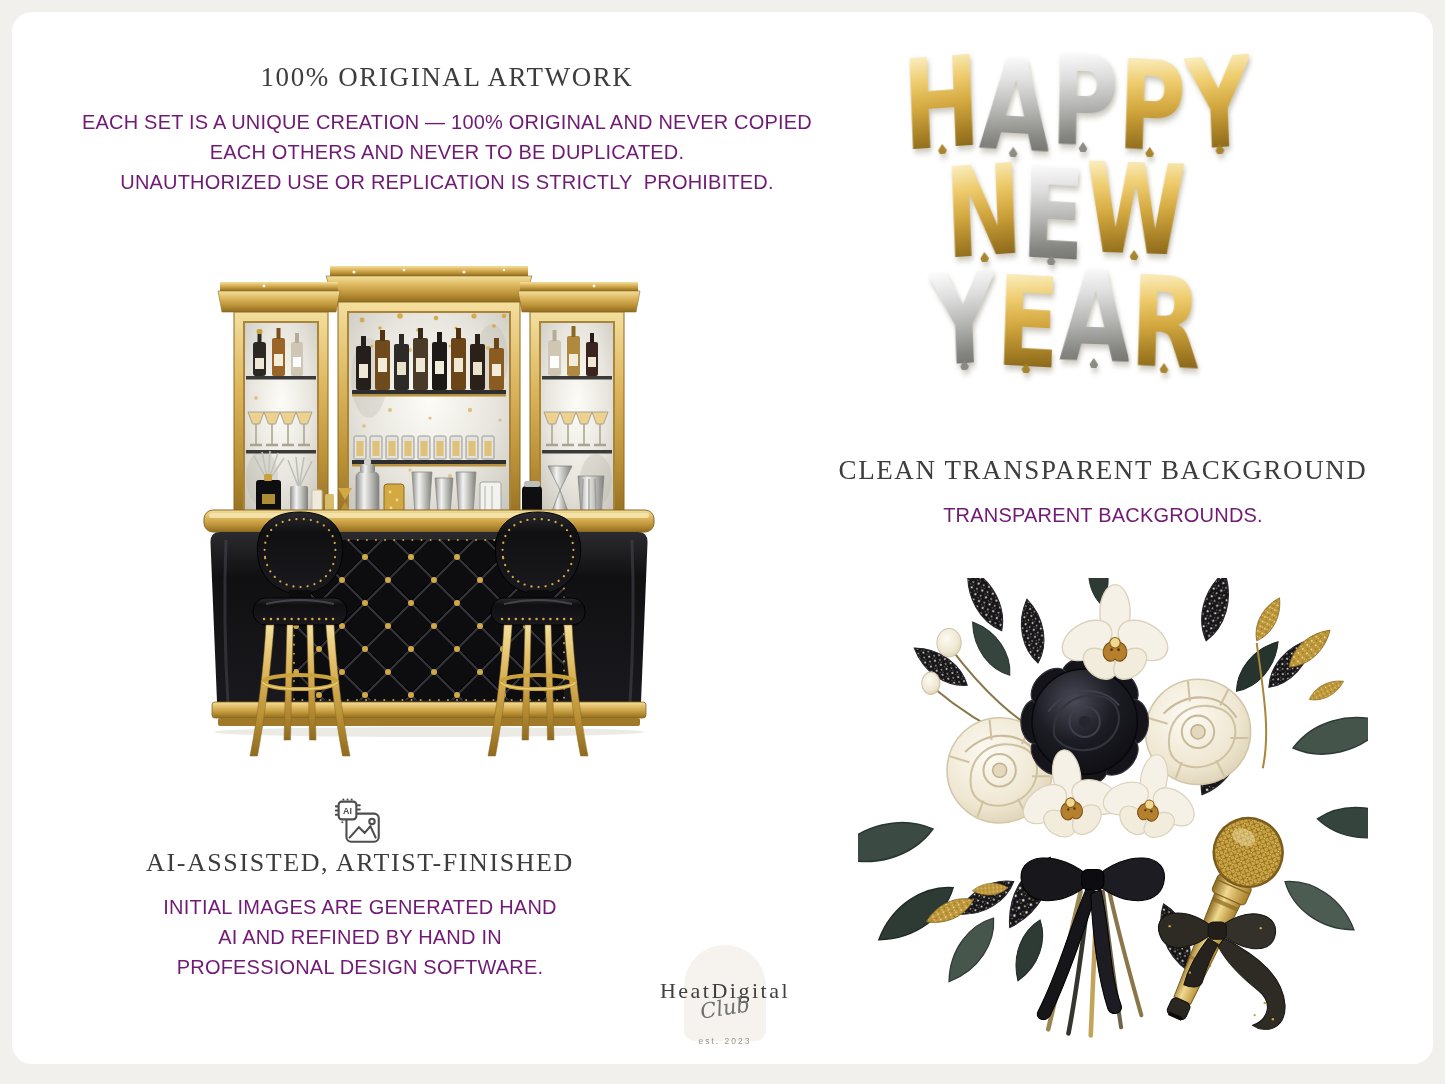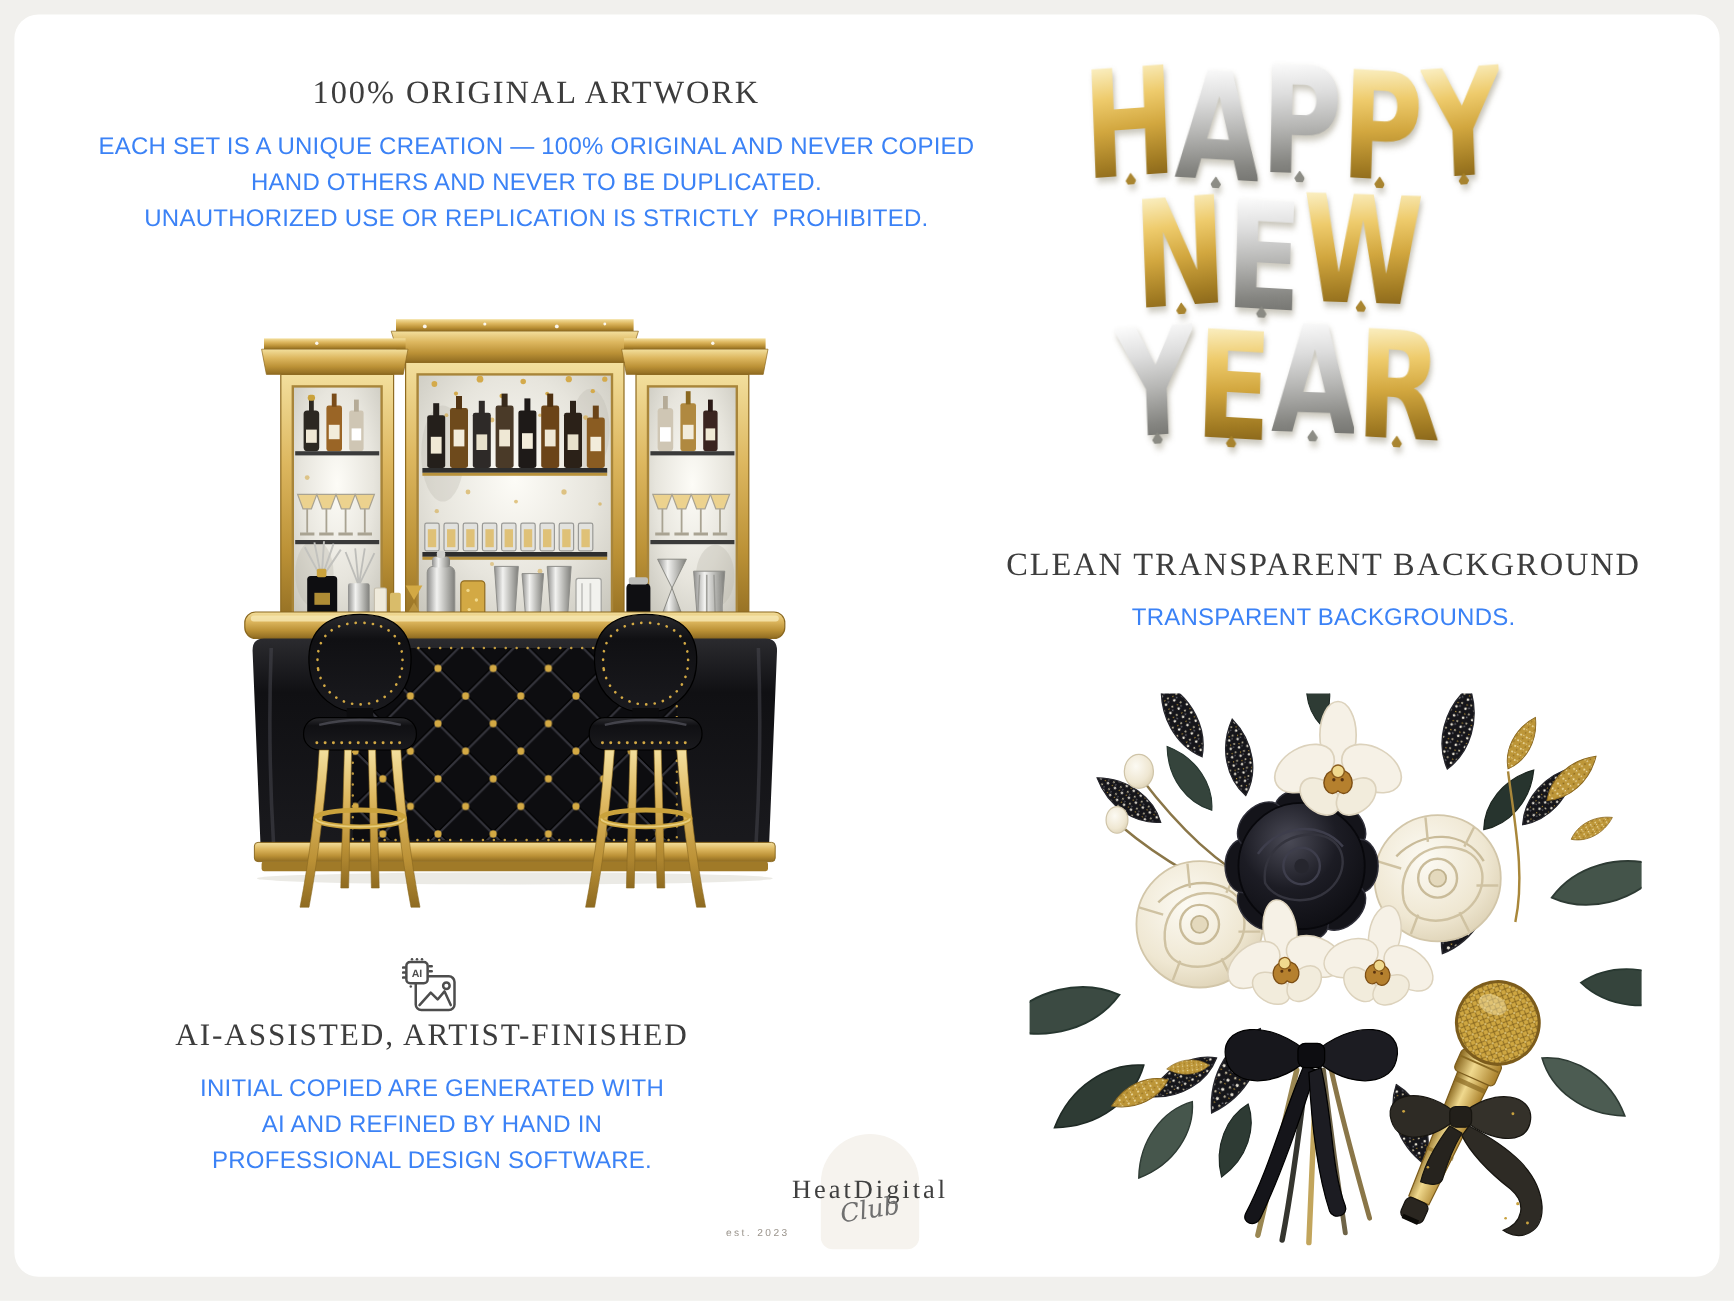--- a/index.html
+++ b/index.html
@@ -13,21 +13,21 @@
     position:absolute;left:12px;top:12px;width:1421px;height:1052px;
     background:#ffffff;border-radius:20px;
   }
   .sec{position:absolute;text-align:center;}
   .sec h2{
     margin:0;font-family:"Liberation Serif", serif;font-weight:normal;
     font-size:27px;letter-spacing:1.6px;color:#3d3d3d;
   }
   .sec .body{margin-top:14px;}
   .sec .line{
-    font-size:20px;line-height:30px;color:#3b82f6;
+    font-size:20px;line-height:30px;color:#701a75;
     letter-spacing:.2px;white-space:pre-wrap;
   }
   .sec-original{left:35px;top:50px;width:800px;}
   .sec-clean{left:781px;top:443px;width:620px;}
   .sec-ai{left:48px;top:786px;width:600px;}
   .sec-ai h2{font-size:26px;}
   .ai-icon{width:50px;height:50px;margin:0 auto;}
 
   .bar-illo{position:absolute;left:191px;top:246px;width:452px;height:514px;}
   .bouquet-illo{position:absolute;left:846px;top:566px;width:510px;height:506px;}
@@ -70,34 +70,34 @@
     position:absolute;left:0;top:36px;width:100%;text-align:center;
     font-family:"Liberation Serif", serif;font-size:22px;color:#404040;
     letter-spacing:2.5px;
   }
   .logo .logo-script{
     position:absolute;left:0;top:54px;width:100%;text-align:center;
     font-family:"DejaVu Serif", serif;font-style:italic;font-size:21px;
     color:#6f6f6f;transform:rotate(-9deg);
   }
   .logo .logo-est{
-    position:absolute;left:0;top:80px;width:100%;text-align:left;
+    position:absolute;left:0;top:94px;width:100%;text-align:center;
     font-size:8.5px;letter-spacing:2px;color:#9a948c;
   }
 </style>
 </head>
 <body>
 
 <div class="card">
 
   <section class="sec sec-original">
     <h2>100% ORIGINAL ARTWORK</h2>
     <div class="body">
       <div class="line">EACH SET IS A UNIQUE CREATION — 100% ORIGINAL AND NEVER COPIED</div>
-      <div class="line">HAND OTHERS AND NEVER TO BE DUPLICATED.</div>
+      <div class="line">EACH OTHERS AND NEVER TO BE DUPLICATED.</div>
       <div class="line">UNAUTHORIZED USE OR REPLICATION IS STRICTLY  PROHIBITED.</div>
     </div>
   </section>
 
   <div class="bar-illo">
     <svg viewBox="0 0 450 514">
       <defs>
         <linearGradient id="bgold" x1="0" y1="0" x2="0" y2="1">
           <stop offset="0" stop-color="#f3df9d"></stop>
             <stop offset=".35" stop-color="#ddb75f"></stop>
@@ -341,21 +341,21 @@
         </g>
         <circle cx="8" cy="1.4" r="1" fill="#4d4d4d"></circle>
           <circle cx="12" cy="1.4" r="1" fill="#4d4d4d"></circle>
           <circle cx="16" cy="1.4" r="1" fill="#4d4d4d"></circle>
         <circle cx="7" cy="23.2" r="1" fill="#4d4d4d"></circle>
         <text x="12" y="15.6" font-size="8.5" font-weight="bold" text-anchor="middle" fill="#4d4d4d" font-family="Liberation Sans, sans-serif">AI</text>
       </svg>
     </div>
     <h2>AI-ASSISTED, ARTIST-FINISHED</h2>
     <div class="body">
-      <div class="line">INITIAL COPIED ARE GENERATED WITH</div>
+      <div class="line">INITIAL IMAGES ARE GENERATED HAND</div>
       <div class="line">AI AND REFINED BY HAND IN</div>
       <div class="line">PROFESSIONAL DESIGN SOFTWARE.</div>
     </div>
   </section>
 
   <div class="logo">
     <div class="arch"></div>
     <div class="logo-name">HeatDigital</div>
     <div class="logo-script">Club</div>
     <div class="logo-est">est. 2023</div>

